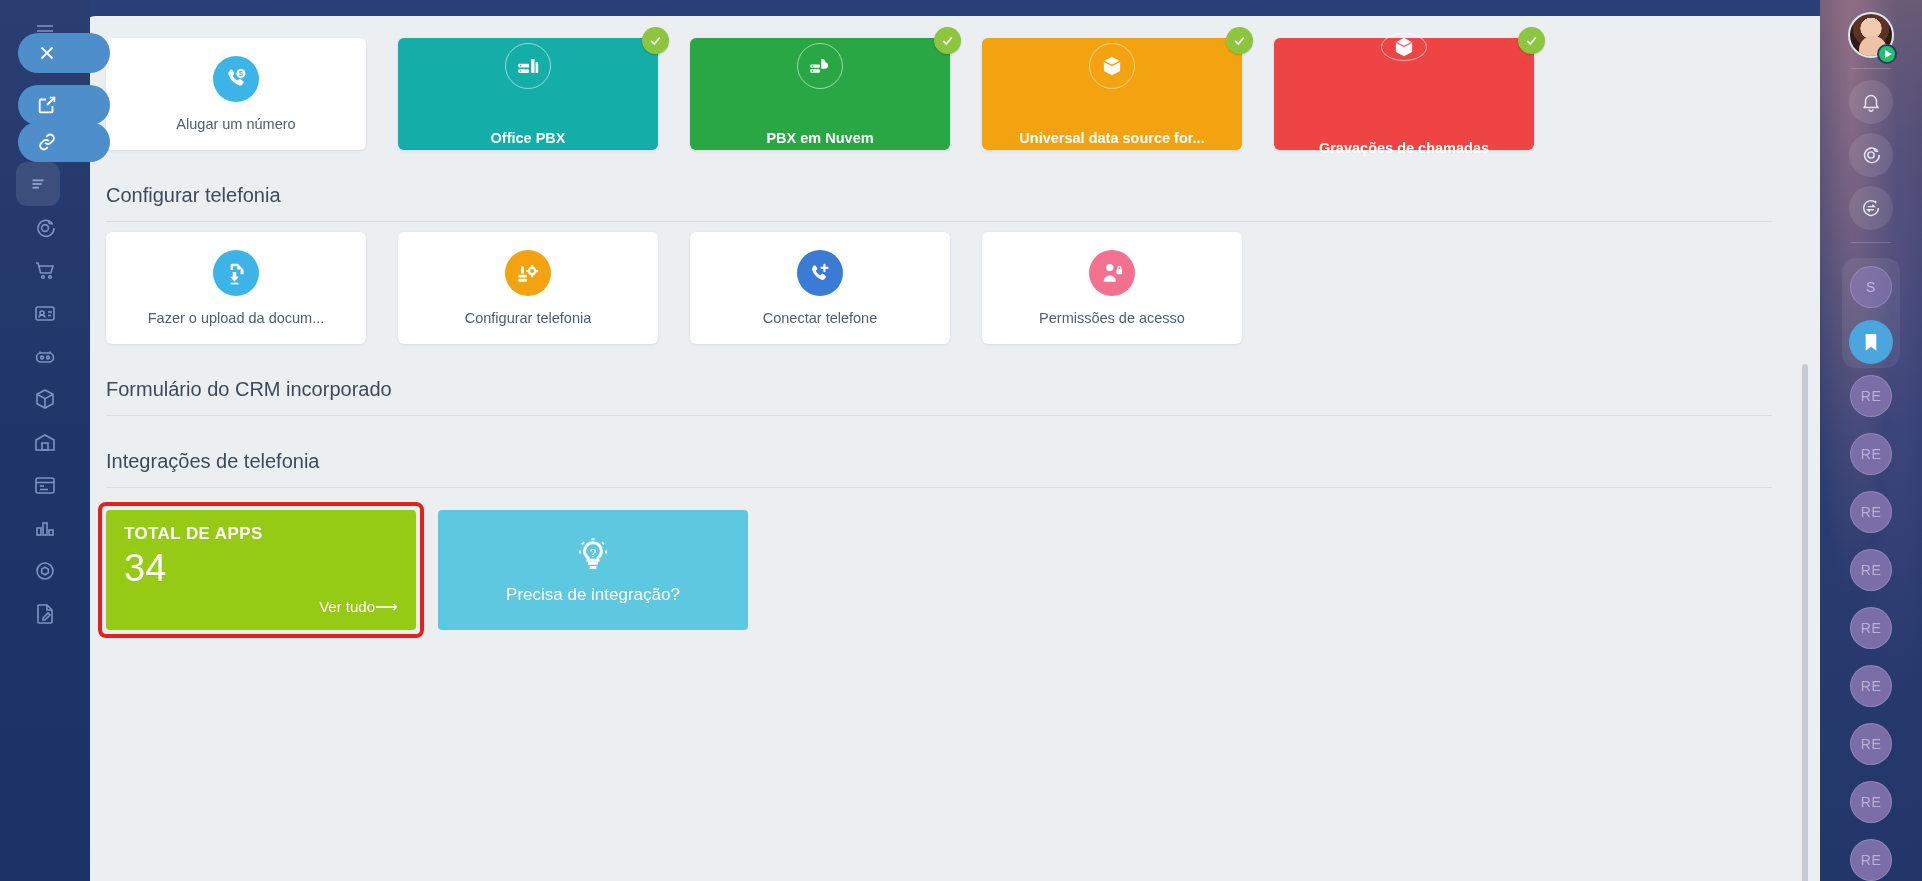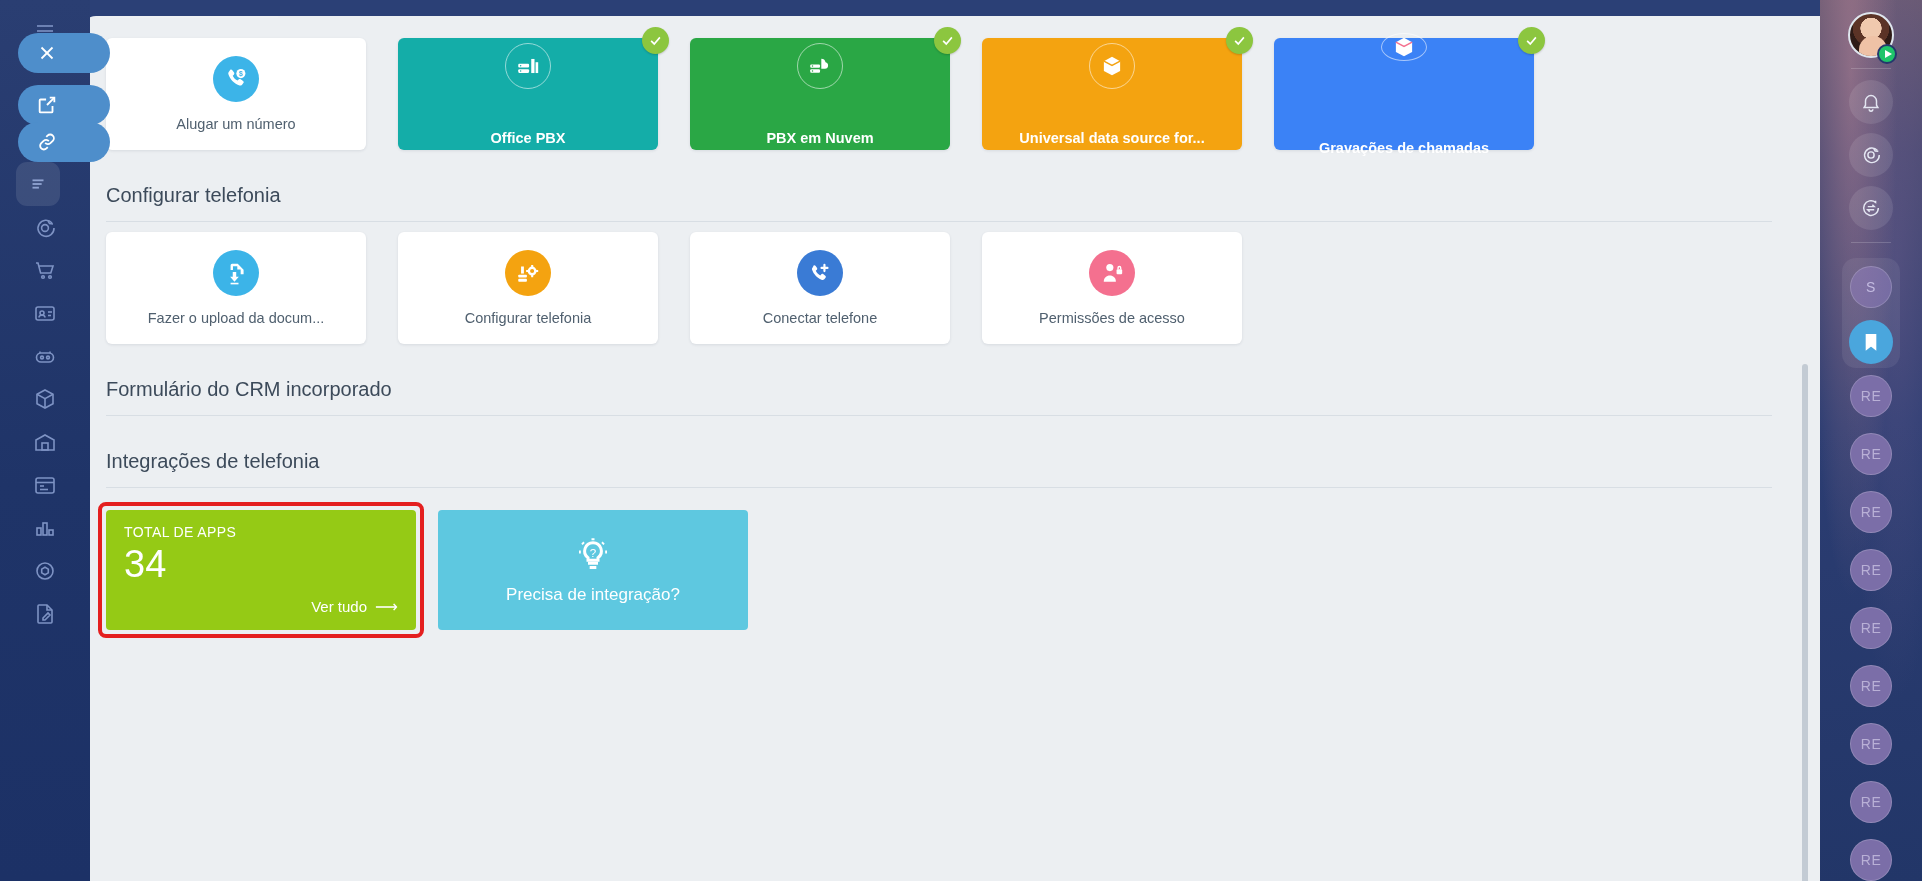--- a/index.html
+++ b/index.html
@@ -135,23 +135,23 @@
   .section-rule{ height:1px; background:#d8dee4; margin-top:14px; width:1666px; }
 
   
   .tiles{ display:flex; gap:22px; margin-top:22px; }
   .stat-tile{
     position:relative; width:310px; height:120px; background:#95ca15; border-radius:4px;
     padding:14px 18px; color:#fff; cursor:pointer;
   }
   .stat-outline{ position:absolute; left:-8px; top:-8px; width:326px; height:136px;
     border:4px solid #e41f1f; border-radius:8px; pointer-events:none; }
-  .stat-kicker{ font-size:14px; font-weight:400; letter-spacing:.4px; }
+  .stat-kicker{ font-size:17px; font-weight:700; letter-spacing:.4px; }
   .stat-value{ font-size:38px; font-weight:300; line-height:1.1; margin-top:4px;}
-  .stat-link{ position:absolute; right:18px; bottom:14px; font-size:15px; display:flex; align-items:center; gap:8px;}
+  .stat-link{ position:absolute; right:18px; bottom:14px; font-size:15px; display:flex; align-items:center; }
   .stat-link .arrow{ font-size:16px; }
   .help-tile{
     width:310px;height:120px;background:#5ec8e0;border-radius:4px;color:#fff;
     display:flex;flex-direction:column;align-items:center;justify-content:center;cursor:pointer;
   }
   .help-tile svg{ width:40px;height:40px;stroke:#fff;fill:none;stroke-width:1.8; margin-bottom:6px;}
   .help-tile .t{ font-size:17px; }
 
   
   #scrollbar-track{
@@ -355,21 +355,21 @@
             </div>
             <div class="ic">
               <svg viewBox="0 0 24 24">
                   <path d="M12 3.5l7.5 4v9l-7.5 4-7.5-4v-9z" fill="#fff"></path>
                   <path d="M4.5 7.5L12 11.5l7.5-4" fill="none" stroke="#f4a310" stroke-width="1.3"></path>
                 </svg>
             </div>
             <div class="lbl">Universal data source for...</div>
           </div>
 
-          <div class="card tinted" style="background:#3b82f6;gap:38px;">
+          <div class="card tinted" style="background:#ef4444;gap:38px;">
             <div class="badge">
               <svg viewBox="0 0 24 24">
                   <polyline points="5,12.5 10,17.5 19,7"></polyline>
                 </svg>
             </div>
             <div class="ic">
               <svg viewBox="0 0 24 24">
                   <path d="M12 3.5l7.5 4v9l-7.5 4-7.5-4v-9z" fill="#fff"></path>
                   <path d="M4.5 7.5L12 11.5l7.5-4" fill="none" stroke="#f4708f" stroke-width="1.3"></path>
                 </svg>

